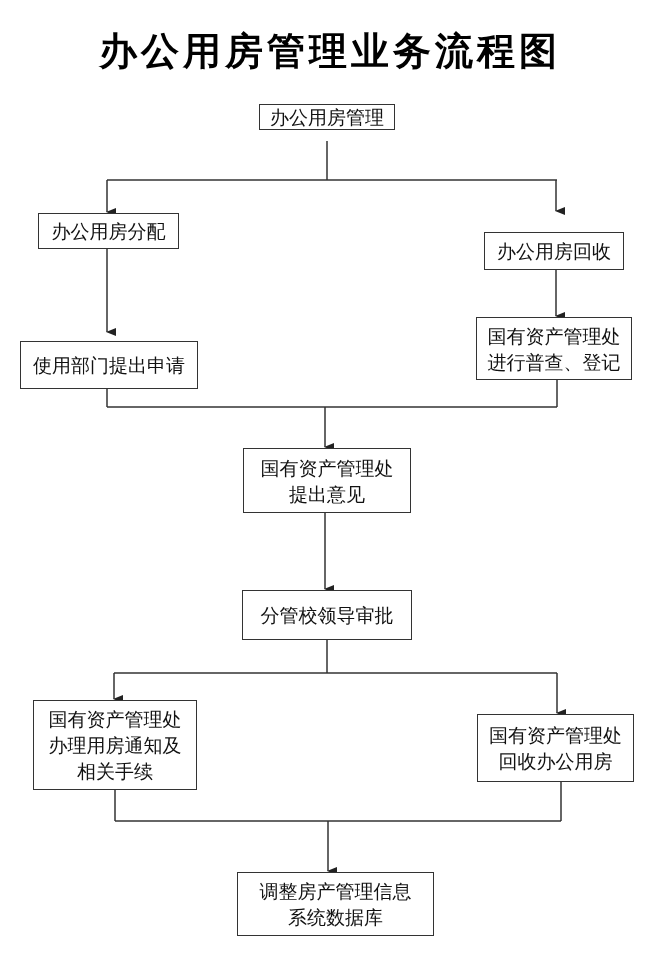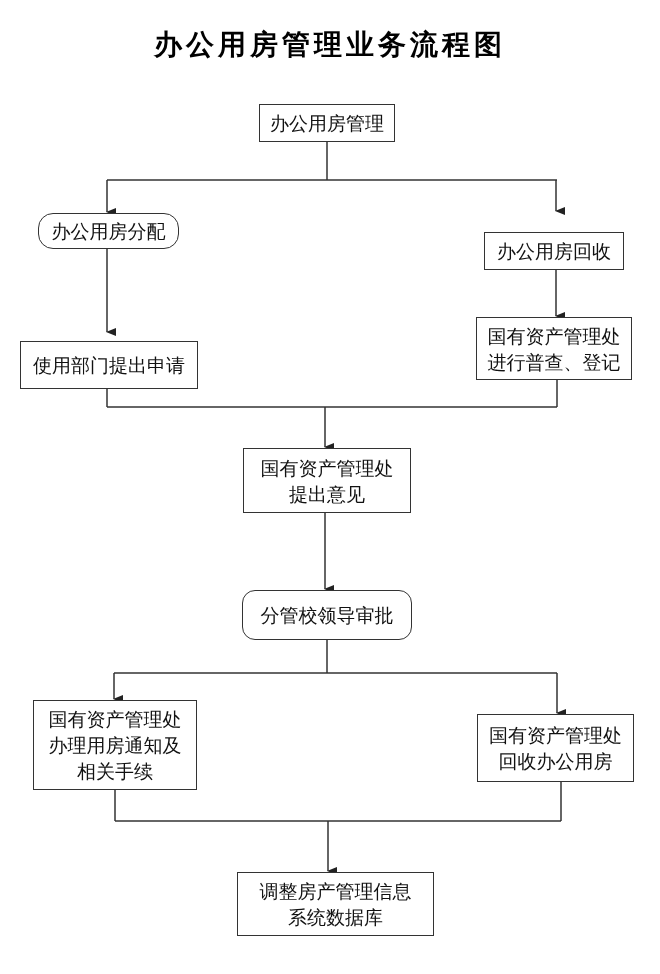--- a/index.html
+++ b/index.html
@@ -1,19 +1,19 @@
 <!DOCTYPE html>
 <html><head>
 <meta charset="utf-8">
 <style>
   html, body { margin: 0; padding: 0; background: #ffffff; }
   body { width: 660px; height: 974px; position: relative; overflow: hidden;
          font-family: "DejaVu Sans", sans-serif; color: #111; }
   .title { position: absolute; left: 0; top: 26px; width: 660px; text-align: center;
-           font-family: "DejaVu Serif", serif; font-weight: bold; font-size: 28px;
+           font-family: "DejaVu Serif", serif; font-weight: bold; font-size: 38px;
            letter-spacing: 4px; color: #000; }
   svg.links { position: absolute; left: 0; top: 0; }
   .node { position: absolute; box-sizing: border-box; border: 1.5px solid #333;
           background: #fff; display: flex; align-items: center; justify-content: center;
           text-align: center; font-size: 19px; line-height: 26px; color: #111;
           white-space: pre-line; }
 </style>
 </head>
 <body>
 
@@ -46,35 +46,35 @@
     <line x1="114" y1="673" x2="114" y2="699" marker-end="url(#arr)"></line>
     <line x1="557" y1="673" x2="557" y2="713" marker-end="url(#arr)"></line>
 
     <line x1="115" y1="789" x2="115" y2="821"></line>
     <line x1="561" y1="781" x2="561" y2="821"></line>
     <line x1="115" y1="821" x2="561" y2="821"></line>
     <line x1="328" y1="821" x2="328" y2="871" marker-end="url(#arr)"></line>
   </g>
 </svg>
 
-<div class="node" style="left:259px; top:104px; width:136px; height:38px;">办公用房管理</div>
+<div class="node" style="left:259px; top:104px; width:136px; height:26px;">办公用房管理</div>
 
-<div class="node" style="left:38px; top:213px; width:141px; height:36px;border-radius:15px;">办公用房分配</div>
+<div class="node" style="left:38px; top:213px; width:141px; height:36px;">办公用房分配</div>
 
 <div class="node" style="left:484px; top:212px; width:140px; height:38px;margin-top:20px;">办公用房回收</div>
 
 <div class="node" style="left:20px; top:341px; width:178px; height:48px;">使用部门提出申请</div>
 
 <div class="node" style="left:476px; top:317px; width:156px; height:63px;">国有资产管理处
 进行普查、登记</div>
 
 <div class="node" style="left:243px; top:448px; width:168px; height:65px;">国有资产管理处
 提出意见</div>
 
-<div class="node" style="left:242px; top:590px; width:170px; height:50px;border-radius:13px;">分管校领导审批</div>
+<div class="node" style="left:242px; top:590px; width:170px; height:50px;">分管校领导审批</div>
 
 <div class="node" style="left:33px; top:700px; width:164px; height:90px;">国有资产管理处
 办理用房通知及
 相关手续</div>
 
 <div class="node" style="left:477px; top:714px; width:157px; height:68px;">国有资产管理处
 回收办公用房</div>
 
 <div class="node" style="left:237px; top:872px; width:197px; height:64px;">调整房产管理信息
 系统数据库</div>

